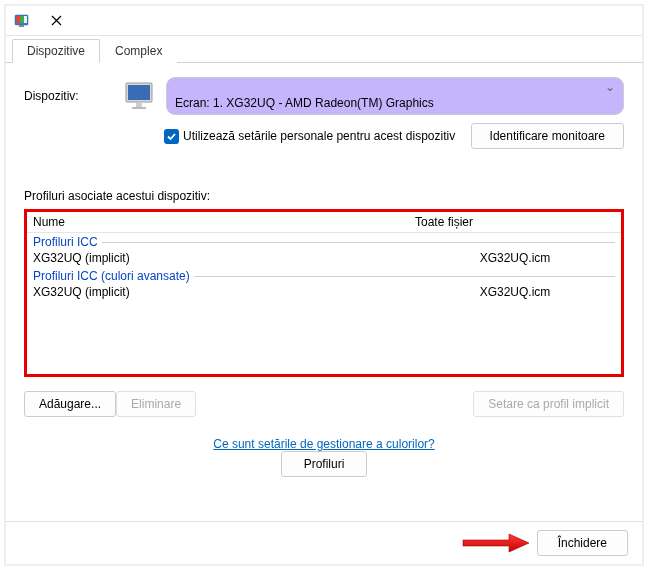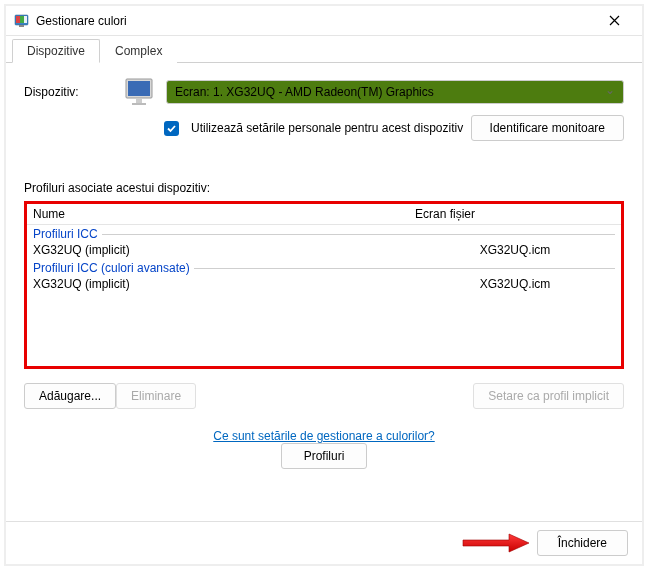--- a/index.html
+++ b/index.html
@@ -86,39 +86,39 @@
       width: 90px;
       color: #000;
     }
     .monitor-icon {
       width: 32px;
       height: 30px;
     }
     .device-select {
       flex: 1;
       border: 1px solid #ccc;
-      border-radius: 3px;
-      padding: 4px 22px 4px 8px;
-      background: #4d7c0f;
+      border-radius: 9px;
+      padding: 18px 22px 4px 8px;
+      background: #c4b5fd;
       position: relative;
       color: #000;
     }
     .device-select::after {
       content: "⌄";
       position: absolute;
       right: 8px;
       top: 2px;
       color: #666;
       font-size: 12px;
     }
     .checkbox-row {
       display: flex;
       align-items: center;
       margin-left: 140px;
-      gap: 12px;
+      gap: 4px;
     }
     .checkbox {
       width: 15px;
       height: 15px;
       border-radius: 3px;
       background: #0067c0;
       display: flex;
       align-items: center;
       justify-content: center;
       color: #fff;
@@ -220,21 +220,20 @@
   <div class="titlebar">
     <span class="titlebar-icon">
       <svg width="16" height="16" viewBox="0 0 16 16">
         <rect x="1" y="2" width="13" height="10" rx="1" fill="#3b82c4" stroke="#2a5a8a" stroke-width="0.5"></rect>
         <rect x="2" y="3" width="11" height="7" fill="#e8f0f8"></rect>
         <rect x="2" y="3" width="4" height="7" fill="#d44"></rect>
         <rect x="6" y="3" width="4" height="7" fill="#4a4"></rect>
         <rect x="5" y="12" width="5" height="2" fill="#888"></rect>
       </svg>
     </span>
-    <span class="titlebar-title">Gestionare culori</span>
     <div class="titlebar-close">
       <svg width="11" height="11" viewBox="0 0 11 11">
             <path d="M1 1 L10 10 M10 1 L1 10" stroke="#000" stroke-width="1.2"></path>
           </svg>
     </div>
   </div>
 
   <div class="tabs">
     <div class="tab active">Dispozitive</div>
     <div class="tab">Complex</div>
@@ -264,21 +263,21 @@
         <span>Utilizează setările personale pentru acest dispozitiv</span>
       </div>
       <div class="btn identify-btn">Identificare monitoare</div>
     </div>
 
     <div class="profiles-label">Profiluri asociate acestui dispozitiv:</div>
 
     <div class="profiles-box">
       <div class="profiles-header">
         <div class="col-name">Nume</div>
-        <div class="col-file">Ecran fișier</div>
+        <div class="col-file">Toate fișier</div>
       </div>
       <div class="group-row">
             <span>Profiluri ICC</span>
             <span class="line"></span>
           </div>
       <div class="profile-row">
         <span class="n">XG32UQ (implicit)</span>
         <span class="f">XG32UQ.icm</span>
       </div>
       <div class="group-row">

